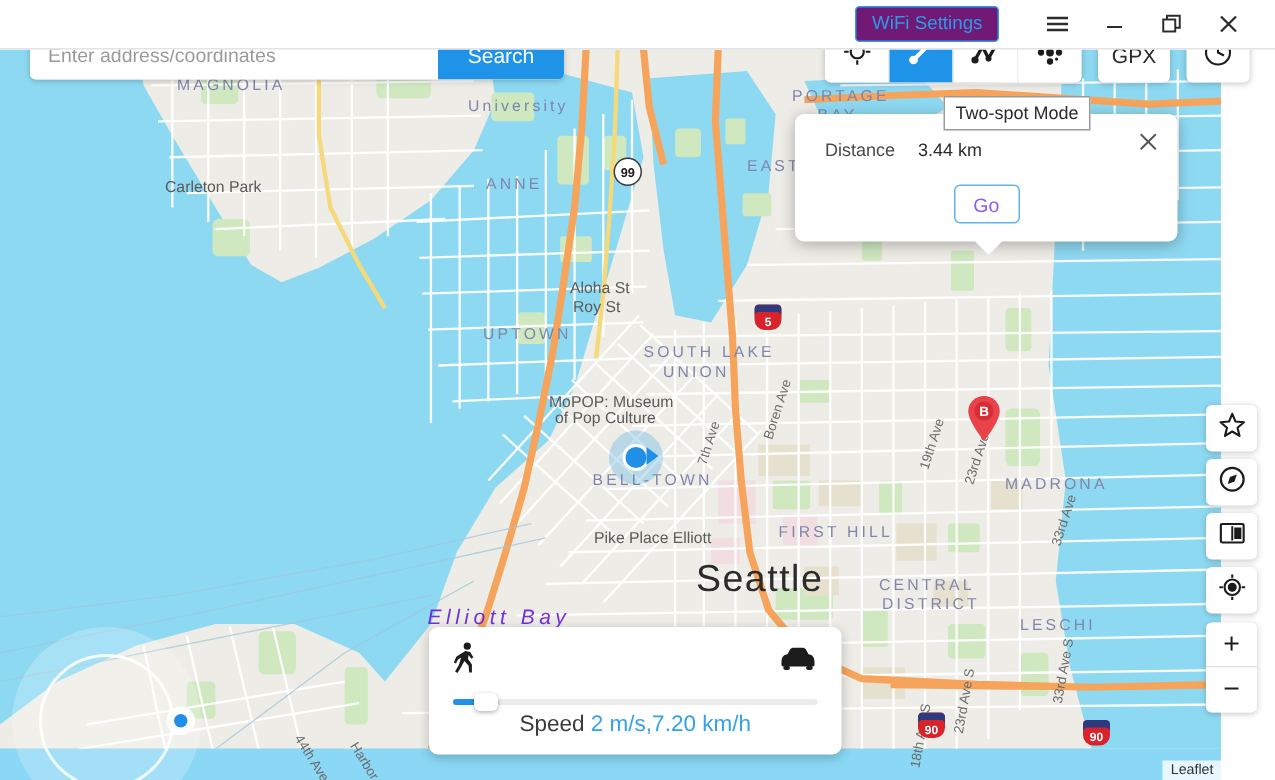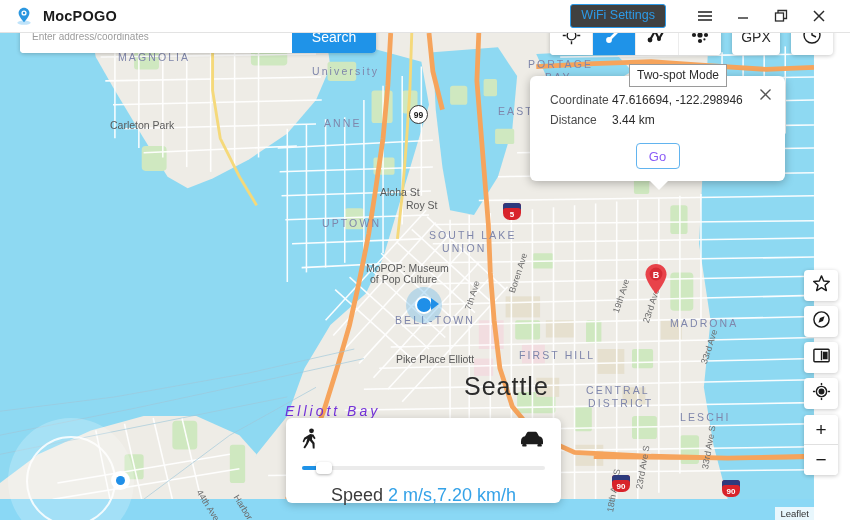--- a/index.html
+++ b/index.html
@@ -17,21 +17,21 @@
     position: absolute; top:0; left:0; width:850px; height:33px;
     background:#ffffff; border-bottom:1px solid #e3e3e3;
     display:flex; align-items:center; z-index:60;
   }
   #logo-wrap { display:flex; align-items:center; padding-left:14px; gap:9px; }
   #logo-icon { width:20px; height:20px; display:block; }
   #app-title { font-size:14.5px; font-weight:bold; color:#1a1a1a; letter-spacing:.2px; }
 
   #title-right { margin-left:auto; display:flex; align-items:center; padding-right:12px; gap:0; }
   #wifi-settings {
-    border:1px solid #2c9ae8; color:#2c9ae8; background:#404040;
+    border:1px solid #2c9ae8; color:#2c9ae8; background:#701a75;
     font-size:12.5px; padding:4px 10px 5px; border-radius:3px; cursor:pointer;
     line-height:1; margin-right:20px;
   }
   .win-btn {
     width:38px; height:32px; display:flex; align-items:center; justify-content:center;
     cursor:pointer; color:#2b2b2b;
   }
   .win-btn svg { display:block; }
 
   
@@ -65,21 +65,21 @@
     font-size:8.5px; font-weight:bold; color:#1a1a1a;
   }
 
   
   #searchbar {
     position:absolute; top:20px; left:20px; width:356px; height:33px;
     display:flex; border-radius:4px; overflow:hidden; z-index:30;
     box-shadow:0 1px 4px rgba(0,0,0,.22); background:#fff;
   }
   #search-input {
-    flex:1; border:none; outline:none; padding:0 12px; font-size:10px;
+    flex:1; border:none; outline:none; padding:0 12px; font-size:13px;
     color:#15803d; background:#fff; font-family:"Liberation Sans", sans-serif;
   }
   #search-input::placeholder { color:#9b9b9b; }
   #search-button {
     width:84px; background:#1f93e8; color:#fff; border:none; cursor:pointer;
     font-size:14px; font-family:"Liberation Sans", sans-serif;
   }
 
   
   #toolbar { position:absolute; top:19px; left:550px; display:flex; z-index:30; }
@@ -165,21 +165,21 @@
     border-radius:6px; box-shadow:0 2px 8px rgba(0,0,0,.22); z-index:30; padding:11px 16px 0;
   }
   #speed-icons { display:flex; justify-content:space-between; align-items:center; height:24px; }
   #speed-slider { position:relative; margin-top:9px; height:12px; }
   #speed-track { position:absolute; left:0; top:4px; width:100%; height:4px; background:#ebebeb; border-radius:2px; }
   #speed-fill  { position:absolute; left:0; top:4px; width:9px; height:4px; background:#1f93e8; border-radius:2px; }
   #speed-handle{
     position:absolute; left:7px; top:0; width:16px; height:12px; background:#fff; border-radius:4px;
     box-shadow:0 1px 3px rgba(0,0,0,.3); cursor:pointer;
   }
-  #speed-text { text-align:center; margin-top:11px; font-size:18px; color:#3b3b3b; }
+  #speed-text { text-align:center; font-size:15px; color:#3b3b3b; }
   #speed-text .val { color:#34a2e8; }
 
   
   #map-controls { position:absolute; right:12px; top:270px; width:34px; z-index:30; }
   .mc-btn {
     width:34px; height:31px; background:#fff; border-radius:4px; margin-bottom:5px;
     display:flex; align-items:center; justify-content:center; cursor:pointer;
     box-shadow:0 1px 4px rgba(0,0,0,.22); color:#1c1c1c;
   }
   #zoom-group {
@@ -194,31 +194,20 @@
     position:absolute; right:0; bottom:0; background:rgba(255,255,255,.8);
     font-size:9.5px; color:#333; padding:1px 5px; z-index:30;
   }
 </style>
 </head>
 <body>
 
 <div id="app">
 
   <div id="titlebar">
-    <div id="logo-wrap">
-      <span id="logo-icon">
-        <svg width="20" height="20" viewBox="0 0 24 24">
-          <ellipse cx="12" cy="20" rx="8" ry="2.6" fill="#bfe3fa"></ellipse>
-          <path d="M12 2C8.4 2 5.5 4.9 5.5 8.5c0 4.6 6.5 11 6.5 11s6.5-6.4 6.5-11C18.5 4.9 15.6 2 12 2z" fill="#2b97e0"></path>
-          <circle cx="12" cy="8.4" r="3.1" fill="#fff"></circle>
-          <circle cx="12" cy="8.4" r="1.5" fill="#2b97e0"></circle>
-        </svg>
-      </span>
-      <span id="app-title">MocPOGO</span>
-    </div>
     <div id="title-right">
       <button id="wifi-settings">WiFi Settings</button>
       <div class="win-btn">
         <svg width="16" height="14" viewBox="0 0 16 14">
             <g stroke="#2b2b2b" stroke-width="1.6">
               <line x1="1" y1="3" x2="15" y2="3"></line>
               <line x1="1" y1="7" x2="15" y2="7"></line>
               <line x1="1" y1="11" x2="15" y2="11"></line>
             </g>
           </svg>
@@ -449,21 +438,21 @@
         <div class="maplabel lbl-neigh" style="left: 442px; top: 209px;">UNION</div>
         <div class="maplabel lbl-neigh" style="left: 322px; top: 184px;">UPTOWN</div>
         <div class="maplabel lbl-neigh" style="left: 395px; top: 281px;">BELL-TOWN</div>
         <div class="maplabel lbl-neigh" style="left: 519px; top: 316px;">FIRST HILL</div>
         <div class="maplabel lbl-neigh" style="left: 670px; top: 284px;">MADRONA</div>
         <div class="maplabel lbl-neigh" style="left: 586px; top: 351px;">CENTRAL</div>
         <div class="maplabel lbl-neigh" style="left: 588px; top: 364px;">DISTRICT</div>
         <div class="maplabel lbl-neigh" style="left: 680px; top: 378px;">LESCHI</div>
         <div class="maplabel lbl-place" style="left: 78px; top: 86px; margin-left: 32px;">Carleton Park</div>
         <div class="maplabel lbl-place" style="left: 380px; top: 153px;">Aloha St</div>
-        <div class="maplabel lbl-place" style="left: 370px; top: 166px; padding-left: 36px;">Roy St</div>
+        <div class="maplabel lbl-place" style="left: 382px; top: 166px;">Roy St</div>
         <div class="maplabel lbl-place" style="left: 366px; top: 229px;">MoPOP: Museum</div>
         <div class="maplabel lbl-place" style="left: 370px; top: 240px;">of Pop Culture</div>
         <div class="maplabel lbl-place" style="left: 396px; top: 320px;">Pike Place Elliott</div>
         <div class="maplabel lbl-city" style="left: 464px; top: 339px;">Seattle</div>
         <div class="maplabel lbl-water" style="left: 285px; top: 370px;">Elliott Bay</div>
         <div class="maplabel lbl-street" style="left: 463px; top: 275px; transform: rotate(-72deg); transform-origin: left top;">7th Ave</div>
         <div class="maplabel lbl-street" style="left: 507px; top: 258px; transform: rotate(-72deg); transform-origin: left top;">Boren Ave</div>
         <div class="maplabel lbl-street" style="left: 611px; top: 278px; transform: rotate(-72deg); transform-origin: left top;">19th Ave</div>
         <div class="maplabel lbl-street" style="left: 641px; top: 288px; transform: rotate(-72deg); transform-origin: left top;">23rd Ave</div>
         <div class="maplabel lbl-street" style="left: 699px; top: 329px; transform: rotate(-72deg); transform-origin: left top;">33rd Ave</div>
@@ -573,24 +562,20 @@
   <div id="mode-tooltip">Two-spot Mode</div>
 
   <div id="info-popup">
     <div id="popup-close">
       <svg width="13" height="13" viewBox="0 0 13 13" stroke="#555" stroke-width="1.3">
         <line x1="1.5" y1="1.5" x2="11.5" y2="11.5"></line>
           <line x1="11.5" y1="1.5" x2="1.5" y2="11.5"></line>
       </svg>
     </div>
     <div class="info-row">
-      <span class="info-label">Coordinate</span>
-      <span class="info-value">47.616694, -122.298946</span>
-    </div>
-    <div class="info-row">
       <span class="info-label">Distance</span>
       <span class="info-value">3.44 km</span>
     </div>
     <button id="go-button">Go</button>
   </div>
 
   <div id="speed-panel">
     <div id="speed-icons">
       <span>
         <svg width="18" height="22" viewBox="0 0 18 22" fill="#1c1c1c">

